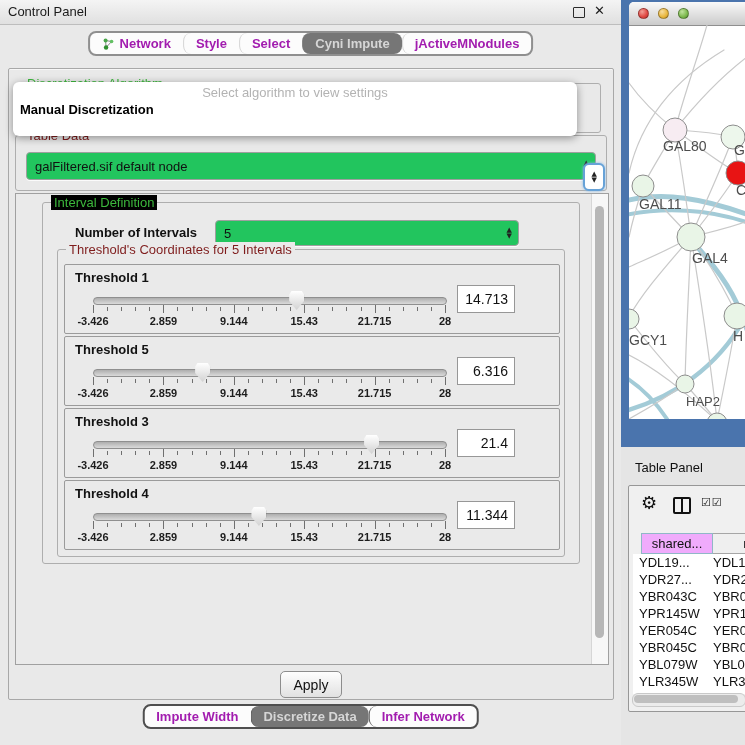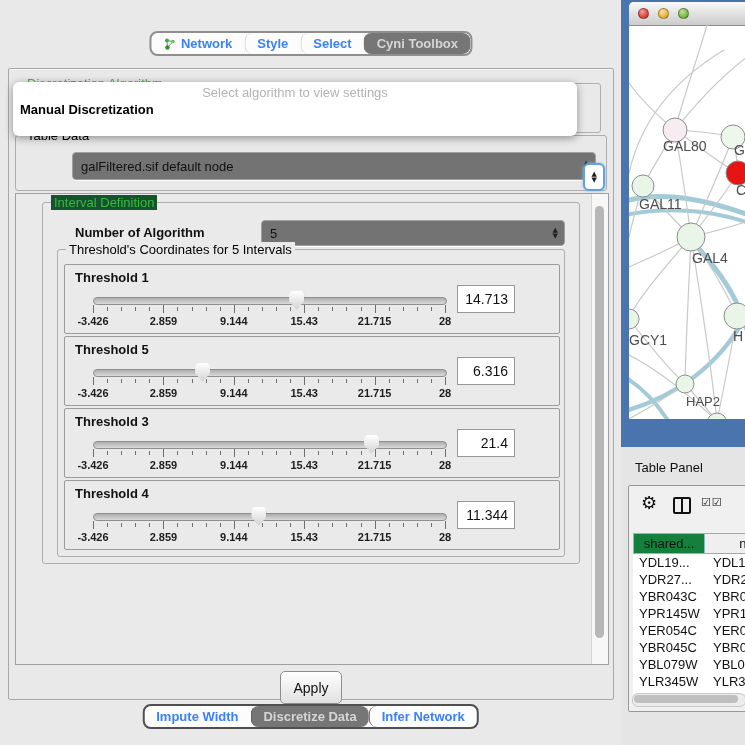--- a/index.html
+++ b/index.html
@@ -11,36 +11,36 @@
     background:linear-gradient(#f4f4f4,#e0e0e0);border-bottom:1px solid #bdbdbd;}
   .cp-title{position:absolute;left:8px;top:0;line-height:24px;font-size:13px;color:#1a1a1a;}
   .float-ic{position:absolute;right:36px;top:7px;width:10px;height:9px;border:1.5px solid #2b2b2b;border-radius:1px;}
   .close-ic{position:absolute;right:16px;top:3px;font-size:13px;font-weight:bold;color:#1b1b1b;
     font-family:"DejaVu Sans",sans-serif;}
   
   .tabbar{position:absolute;left:50%;transform:translateX(-50%);display:flex;border-radius:8px;
     overflow:hidden;background:#fcfcfc;}
   .tabbar.top{top:31px;border:2px solid #8f8f8f;}
   .tabbar.bottom{top:704px;border:2px solid #4f4f4f;}
-  .tab{padding:0 12px;line-height:21px;font-size:13px;font-weight:bold;color:#3b82f6;
+  .tab{padding:0 12px;line-height:21px;font-size:13px;font-weight:bold;color:#a21caf;
     display:flex;align-items:center;gap:5px;white-space:nowrap;}
   .tab+.tab{border-left:1px solid #cfcfcf;border-radius:8px;}
   .tabbar.bottom .tab+.tab{border-left:1px solid #5a5a5a;}
   .tab.sel{background:#767676;color:#d6d6d6;border-left-color:#767676;}
   
   .outer{position:absolute;left:8px;top:68px;width:604px;height:630px;border:1px solid #a8a8a8;
     border-radius:2px;background:#e9e9e9;box-shadow:inset 0 1px 0 #f6f6f6;}
   .titled{position:absolute;border:1px solid #aeaeae;border-radius:3px;}
   .legend{position:absolute;top:-8px;left:8px;background:#e9e9e9;padding:0 3px;font-size:13px;white-space:nowrap;}
   .legend.green{color:#3cb83c;}
-  .legend.blue{color:#000000;}
-  
-  .combo{position:absolute;background:#737373;border:1px solid #9f9f9f;border-radius:4px;
+  .legend.blue{color:#7f1d1d;}
+  
+  .combo{position:absolute;background:#22c55e;border:1px solid #9f9f9f;border-radius:4px;
     font-size:13px;color:#111;display:flex;align-items:center;padding-left:8px;
-    box-shadow:0 1px 0 rgba(255,255,255,.8);margin-left:46px;}
+    box-shadow:0 1px 0 rgba(255,255,255,.8);}
   .spin{position:absolute;right:6px;top:50%;transform:translateY(-50%);display:flex;
     flex-direction:column;align-items:center;color:#222;font-size:7px;line-height:6px;
     font-family:"DejaVu Sans",sans-serif;}
   
   .scrollp{position:absolute;left:6px;top:124px;width:592px;height:470px;border:1px solid #a0a0a0;
     background:#eaeaea;overflow:hidden;}
   .vscroll{position:absolute;top:0;right:0;width:16px;height:100%;background:#f7f7f7;border-left:1px solid #d6d6d6;}
   .vthumb{position:absolute;left:3px;top:12px;width:9px;height:432px;background:#b7b7b7;border-radius:5px;}
   
   .thpanel{position:absolute;left:6px;width:494px;height:68px;border:1px solid #9b9b9b;
@@ -57,21 +57,21 @@
   .ticks span.major{top:0;height:8px;}
   .tlabels{position:absolute;left:28px;top:50px;width:352px;height:13px;font-size:11px;font-weight:bold;color:#1d1d1d;}
   .tlabels span{position:absolute;transform:translateX(-50%);white-space:nowrap;}
   .vbox{position:absolute;left:392px;top:20px;width:58px;height:28px;background:#fff;border:1px solid #979797;
     font-size:14px;display:flex;align-items:center;justify-content:flex-end;padding-right:6px;box-sizing:border-box;}
   
   .attrlist{position:absolute;left:10px;top:28px;width:500px;height:108px;background:#fff;border:1px solid #bdbdbd;overflow:hidden;}
   .attrlist .item{font-size:13px;line-height:16px;padding-left:12px;white-space:nowrap;}
   .lscroll{position:absolute;right:0;top:0;width:14px;height:100%;background:#efefef;border-left:1px solid #d9d9d9;}
   .lthumb{position:absolute;left:2px;top:2px;width:9px;height:40px;background:#b3b3b3;border-radius:5px;}
-  .applybtn{position:absolute;left:50%;transform:translateX(-50%);top:602px;min-width:62px;height:33px;
+  .applybtn{position:absolute;left:50%;transform:translateX(-50%);top:602px;min-width:62px;height:27px;
     background:linear-gradient(#fefefe,#e1e1e1);border:1px solid #8d8d8d;border-radius:5px;
     font-size:14px;display:flex;align-items:center;justify-content:center;padding:0 10px;box-sizing:border-box;}
   
   .popup{position:absolute;left:13px;top:82px;width:564px;height:54px;background:#fff;border-radius:6px;
     box-shadow:0 2px 8px rgba(0,0,0,.4);z-index:60;padding-top:2px;box-sizing:border-box;}
   .popup .ph{font-size:13px;color:#b3b3b3;text-align:center;line-height:17px;}
   .popup .opt{font-size:13px;color:#000;padding-left:7px;line-height:17px;white-space:nowrap;}
   .popup .opt.bold{font-weight:bold;}
   .frag{position:absolute;left:574px;top:94px;width:18px;height:24px;background:#fff;border:2px solid #67a2d7;
     border-radius:6px;z-index:40;box-shadow:0 0 3px #86b8e4;}
@@ -89,53 +89,61 @@
   .tregion{position:absolute;left:621px;top:447px;width:124px;height:298px;background:#e5e5e5;}
   .tp-title{position:absolute;left:14px;top:13px;font-size:13px;color:#111;}
   .tpanel{position:absolute;left:7px;top:38px;width:120px;height:225px;border:1px solid #979797;
     background:#f0f0f0;border-radius:2px;overflow:hidden;}
   .gear{position:absolute;left:12px;top:6px;font-size:18px;color:#111;font-family:"DejaVu Sans",sans-serif;}
   .colsic{position:absolute;left:44px;top:11px;width:14px;height:13px;border:2px solid #111;border-radius:2px;}
   .colsic:after{content:"";position:absolute;left:50%;top:0;width:2px;height:100%;background:#111;transform:translateX(-1px);}
   .checks{position:absolute;left:72px;top:10px;font-size:11px;color:#111;letter-spacing:1px;
     font-family:"DejaVu Sans",sans-serif;}
   .thead{position:absolute;left:4px;top:47px;right:-40px;height:21px;display:flex;font-size:13px;}
-  .hc1{width:72px;background:#15803d;border:1px solid #90b7c7;display:flex;align-items:center;justify-content:center;box-sizing:border-box;}
+  .hc1{width:72px;background:#f0abfc;border:1px solid #90b7c7;display:flex;align-items:center;justify-content:center;box-sizing:border-box;margin-left:8px;}
   .hc2{flex:1;background:#efefef;border:1px solid #a6a6a6;border-left:none;display:flex;align-items:center;justify-content:center;box-sizing:border-box;}
   .tbody{position:absolute;left:4px;top:68px;right:0;height:140px;background:#fff;overflow:hidden;font-size:13px;}
   .trow{height:17px;display:flex;align-items:center;white-space:nowrap;}
   .tc1{width:68px;padding-left:6px;overflow:hidden;}
   .tc2{padding-left:6px;}
   .hscroll{position:absolute;left:3px;right:3px;bottom:4px;height:12px;background:#ececec;
     border:1px solid #c9c9c9;border-radius:6px;}
   .hthumb{position:absolute;left:1px;top:1px;height:8px;width:93%;background:#bfbfbf;border-radius:5px;}
 </style>
 </head>
 <body>
 
 <div class="cp">
+  <div class="cp-titlebar">
+    <span class="cp-title">Control Panel</span>
+    <span class="float-ic"></span>
+    <span class="close-ic">✕</span>
+  </div>
 
   <div class="tabbar top">
       <div class="tab">
         <svg width="13" height="13" viewBox="0 0 13 13">
           <path d="M3.5 3.5 L9.5 4.5 M4 10.5 L3.5 3.5 M4 10.5 L9.5 4.5" stroke="#888" stroke-width="1" fill="none"></path>
           <circle cx="3.5" cy="3.5" r="2" fill="#4aa64a"></circle>
           <circle cx="9.5" cy="4.5" r="1.8" fill="#62c062"></circle>
           <circle cx="4" cy="10.5" r="2.2" fill="#2f8f2f"></circle>
         </svg>
         <span>Network</span>
       </div>
       <div class="tab">
         <span>Style</span>
       </div>
       <div class="tab">
         <span>Select</span>
       </div>
       <div class="tab sel">
-        <span>Cyni Toolbox</span>
+        <span>Cyni Impute</span>
+      </div>
+      <div class="tab">
+        <span>jActiveMNodules</span>
       </div>
     </div>
 
   <div class="outer">
 
     <div class="titled" style="left:6px;top:14px;width:584px;height:48px;">
       <span class="legend green">Discretization Algorithm</span>
     </div>
     <div class="frag">
       <span class="spin">
@@ -150,22 +158,22 @@
         <span>galFiltered.sif default node</span>
         <span class="spin">
             <span>▲</span>
             <span>▼</span>
           </span>
       </div>
     </div>
 
     <div class="scrollp">
       <div class="titled" style="left:26px;top:8px;width:536px;height:360px;">
-        <span class="legend green" style="background:#14532d;">Interval Definition</span>
-        <div style="position:absolute;left:32px;top:22px;font-size:13px;font-weight:bold;">Number of Algorithm</div>
+        <span class="legend green" style="background:#000000;">Interval Definition</span>
+        <div style="position:absolute;left:32px;top:22px;font-size:13px;font-weight:bold;">Number of Intervals</div>
         <div class="combo" style="left:172px;top:17px;width:294px;height:24px;">
           <span>5</span>
           <span class="spin">
               <span>▲</span>
               <span>▼</span>
             </span>
         </div>
         <div class="titled" style="left:14px;top:46px;width:506px;height:306px;">
           <span class="legend blue" style="background:#eaeaea;">Threshold's Coordinates for 5 Intervals</span>
           <div>

